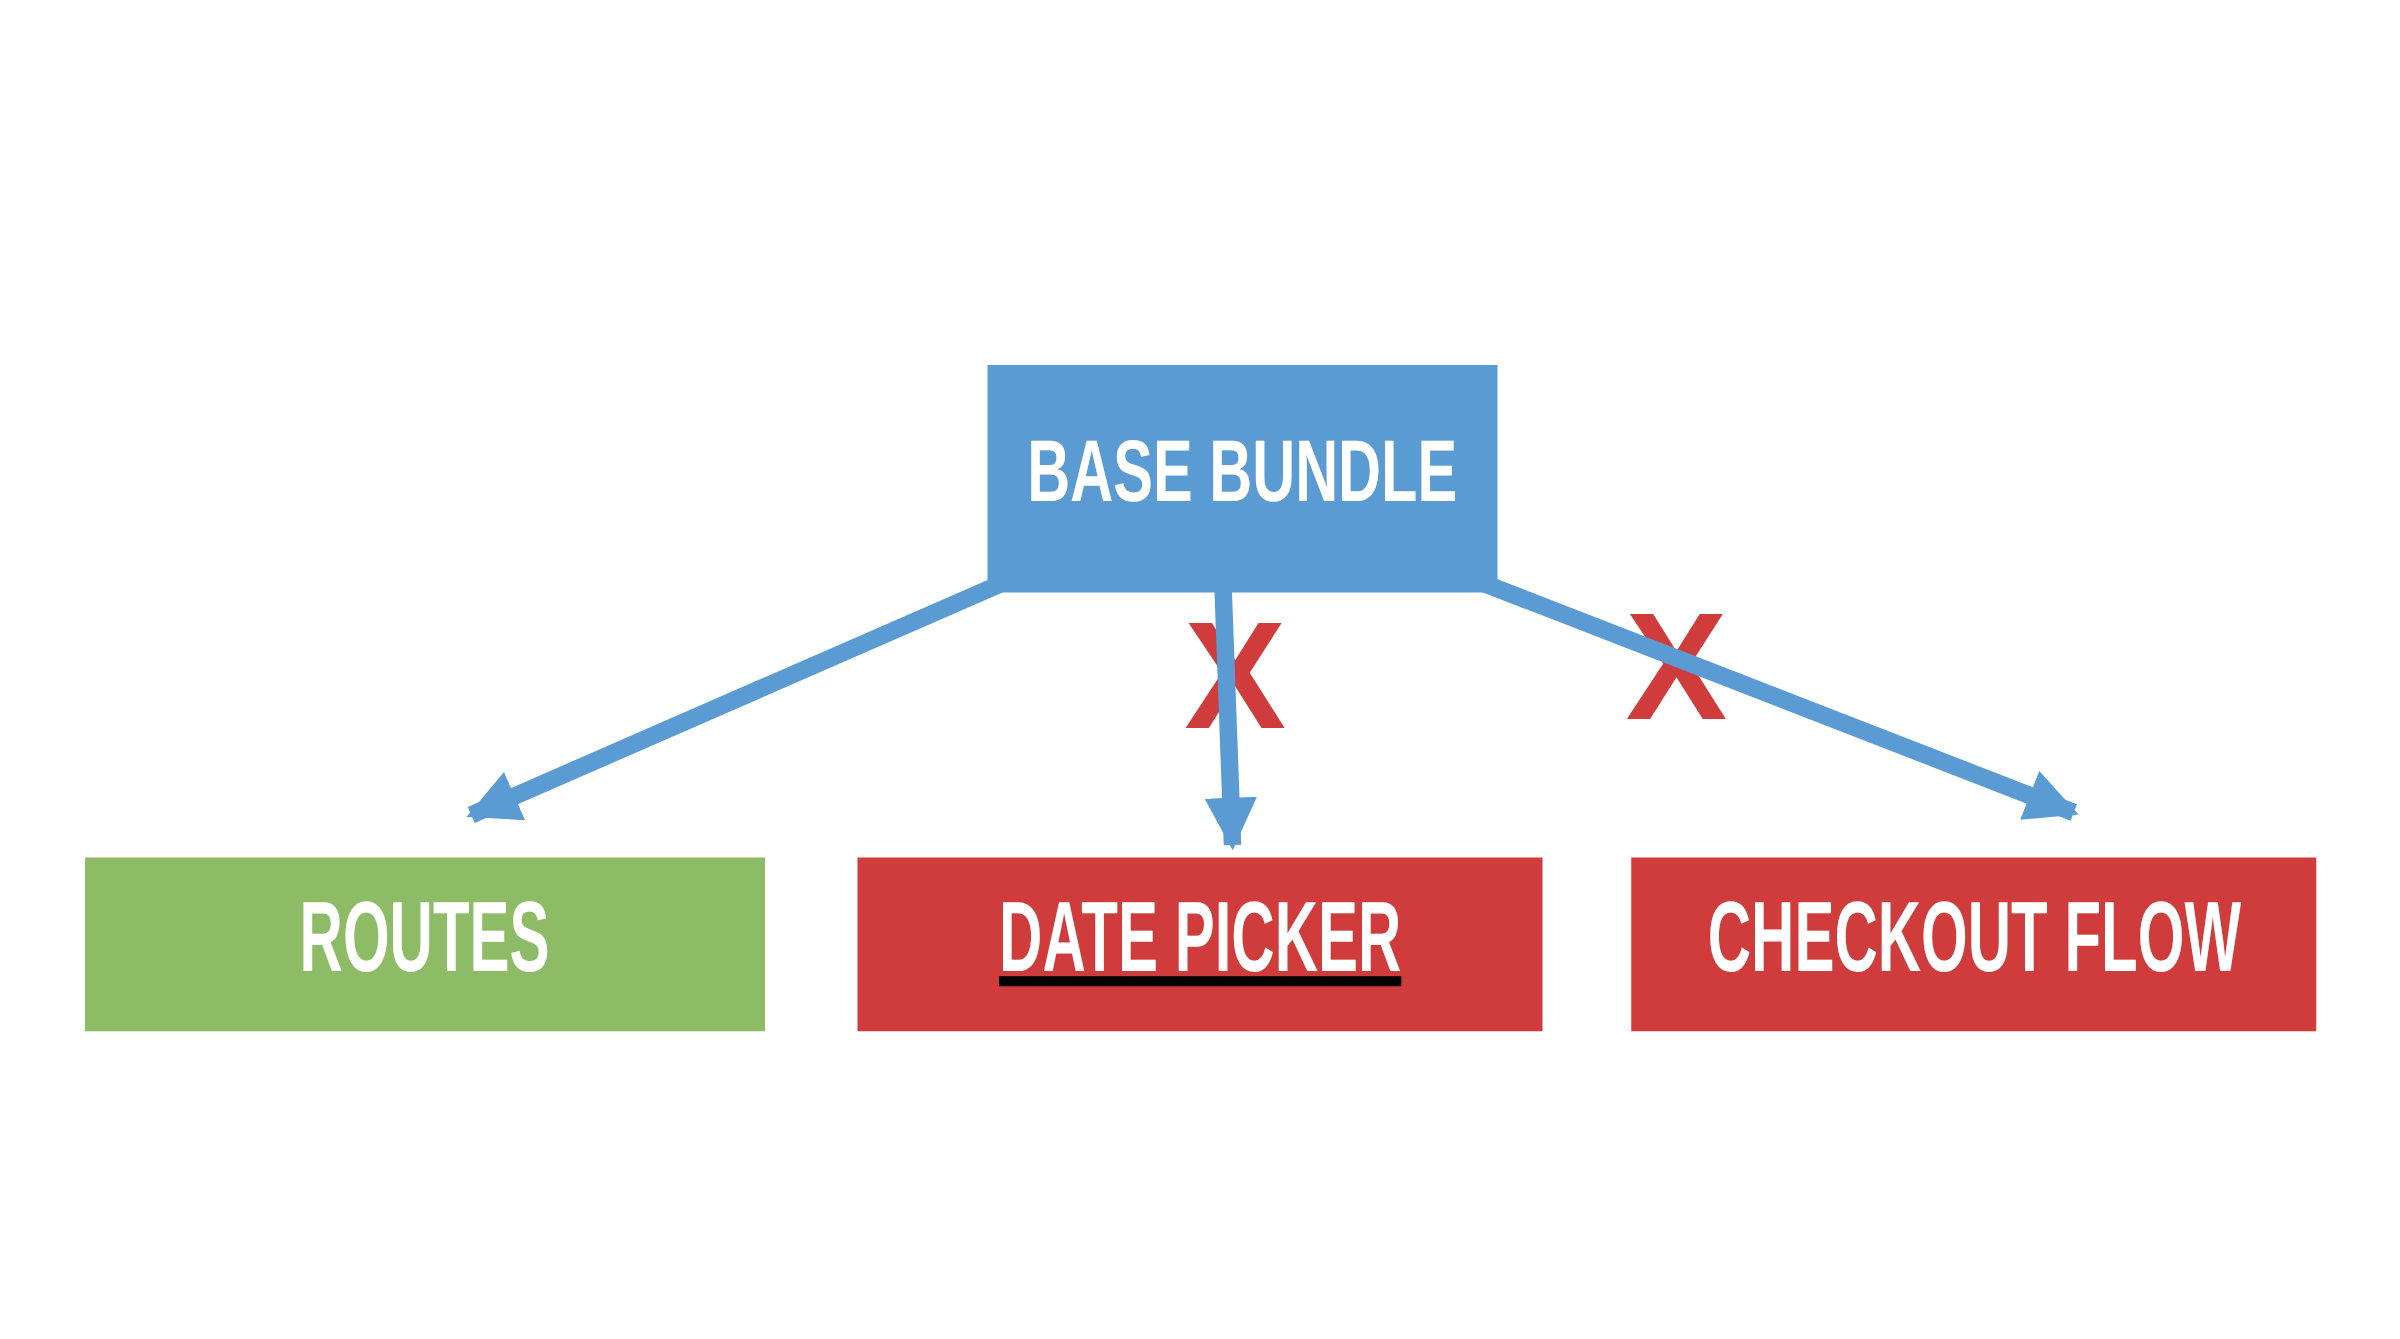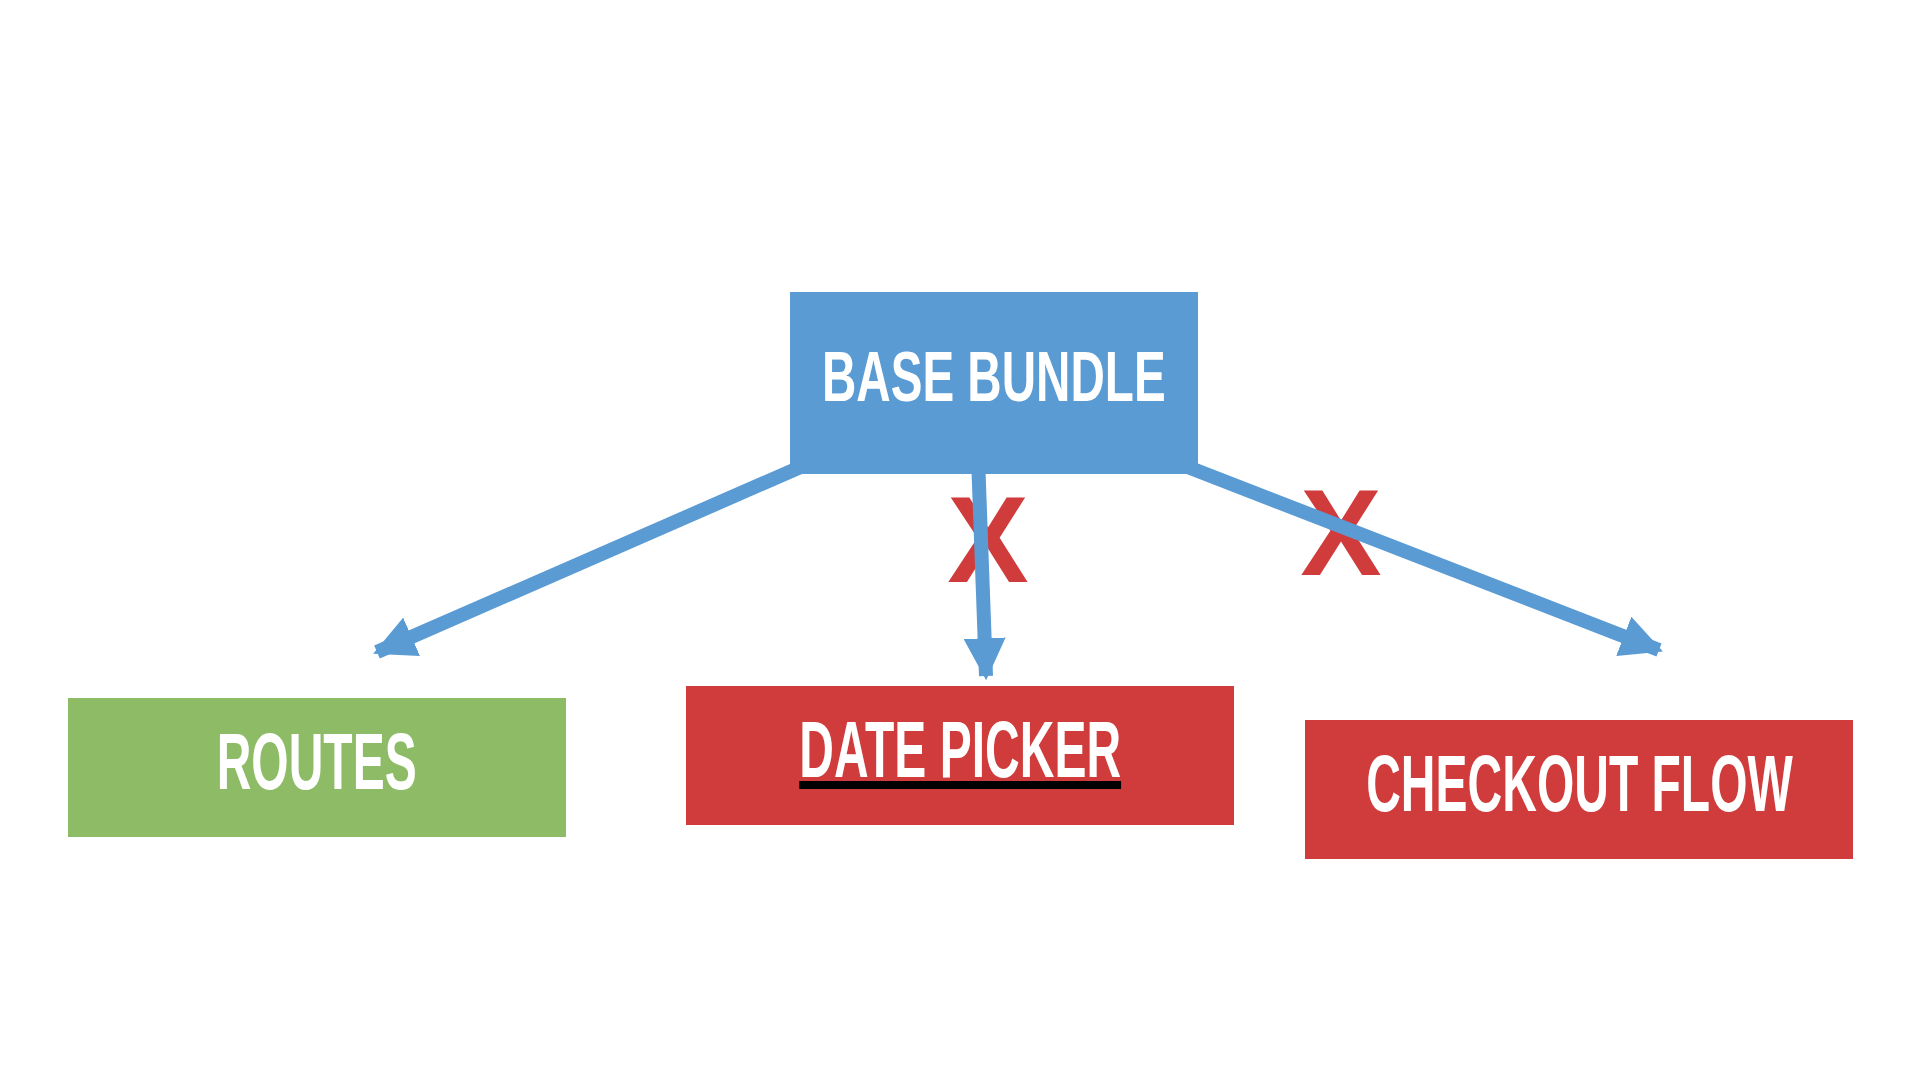--- a/index.html
+++ b/index.html
@@ -40,32 +40,31 @@
   .node-base .node-label {
     font-size: 70px;
     transform: scaleX(0.68);
   }
   .node-child .node-label {
     font-size: 80px;
     transform: scaleX(0.60);
   }
   .node-routes {
     left: 68px; top: 686px;
-    width: 498px; height: 139px;
+    width: 544px; height: 139px;
     background: var(--green, #8EBC66);
-    margin-top: 12px;
   }
   .node-datepicker {
     left: 686px; top: 686px;
     width: 548px; height: 139px;
     background: var(--red, #D03B3B);
     text-decoration: underline;
   }
   .node-checkout {
-    left: 1305px; top: 720px;
+    left: 1305px; top: 686px;
     width: 548px; height: 139px;
     background: var(--red, #D03B3B);
   }
   .x-mark {
     position: absolute;
     color: var(--red, #D03B3B);
     font-weight: bold;
     font-size: 122px;
     line-height: 1;
     transform: translate(-50%, -50%);

